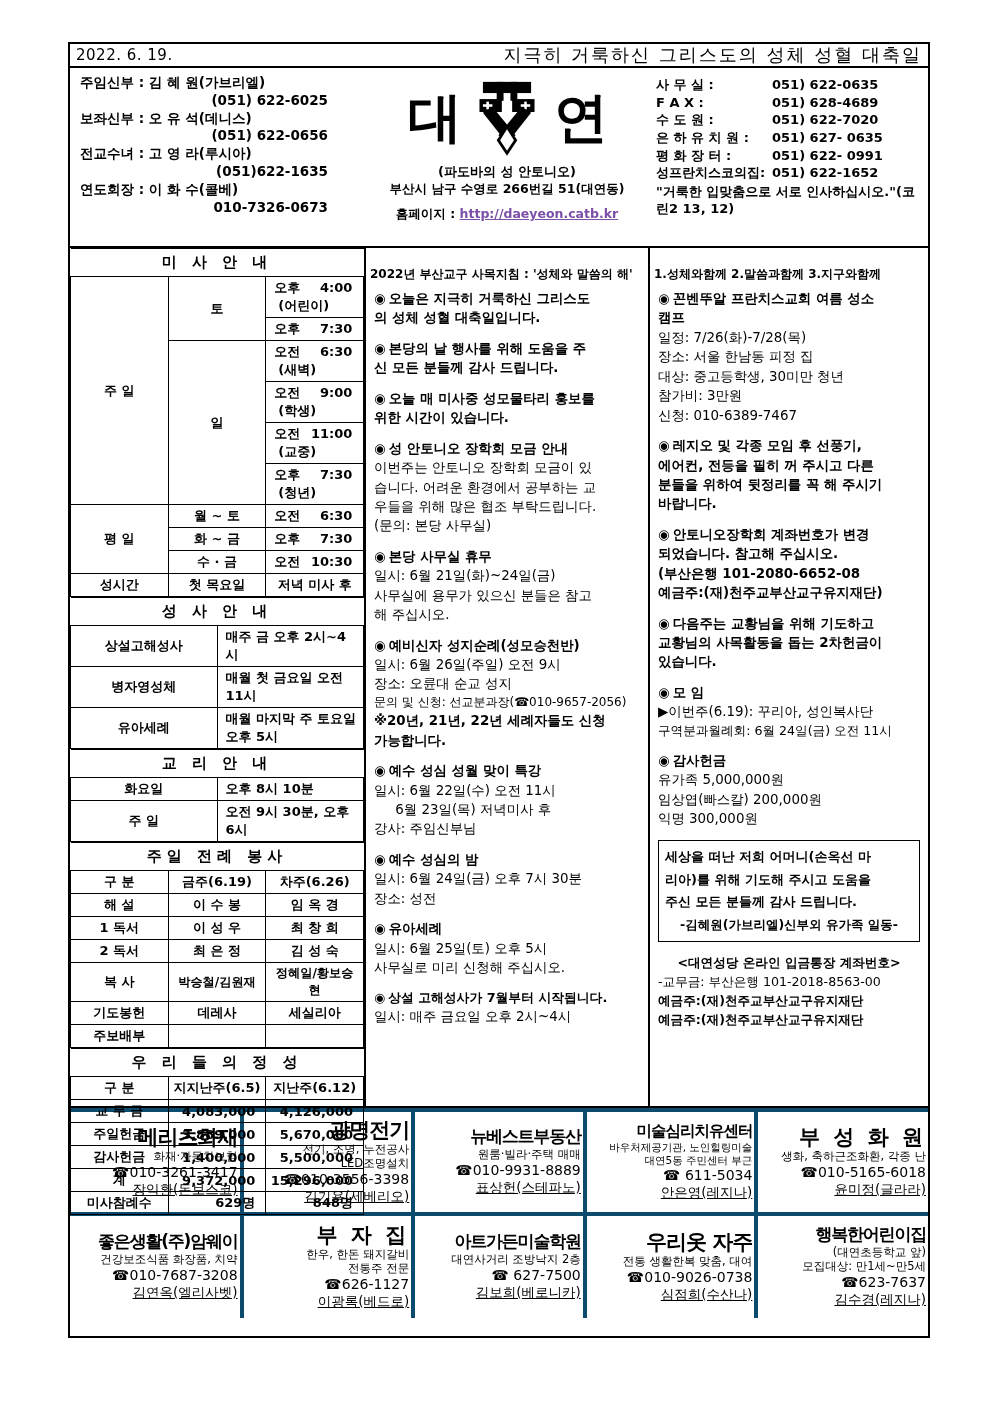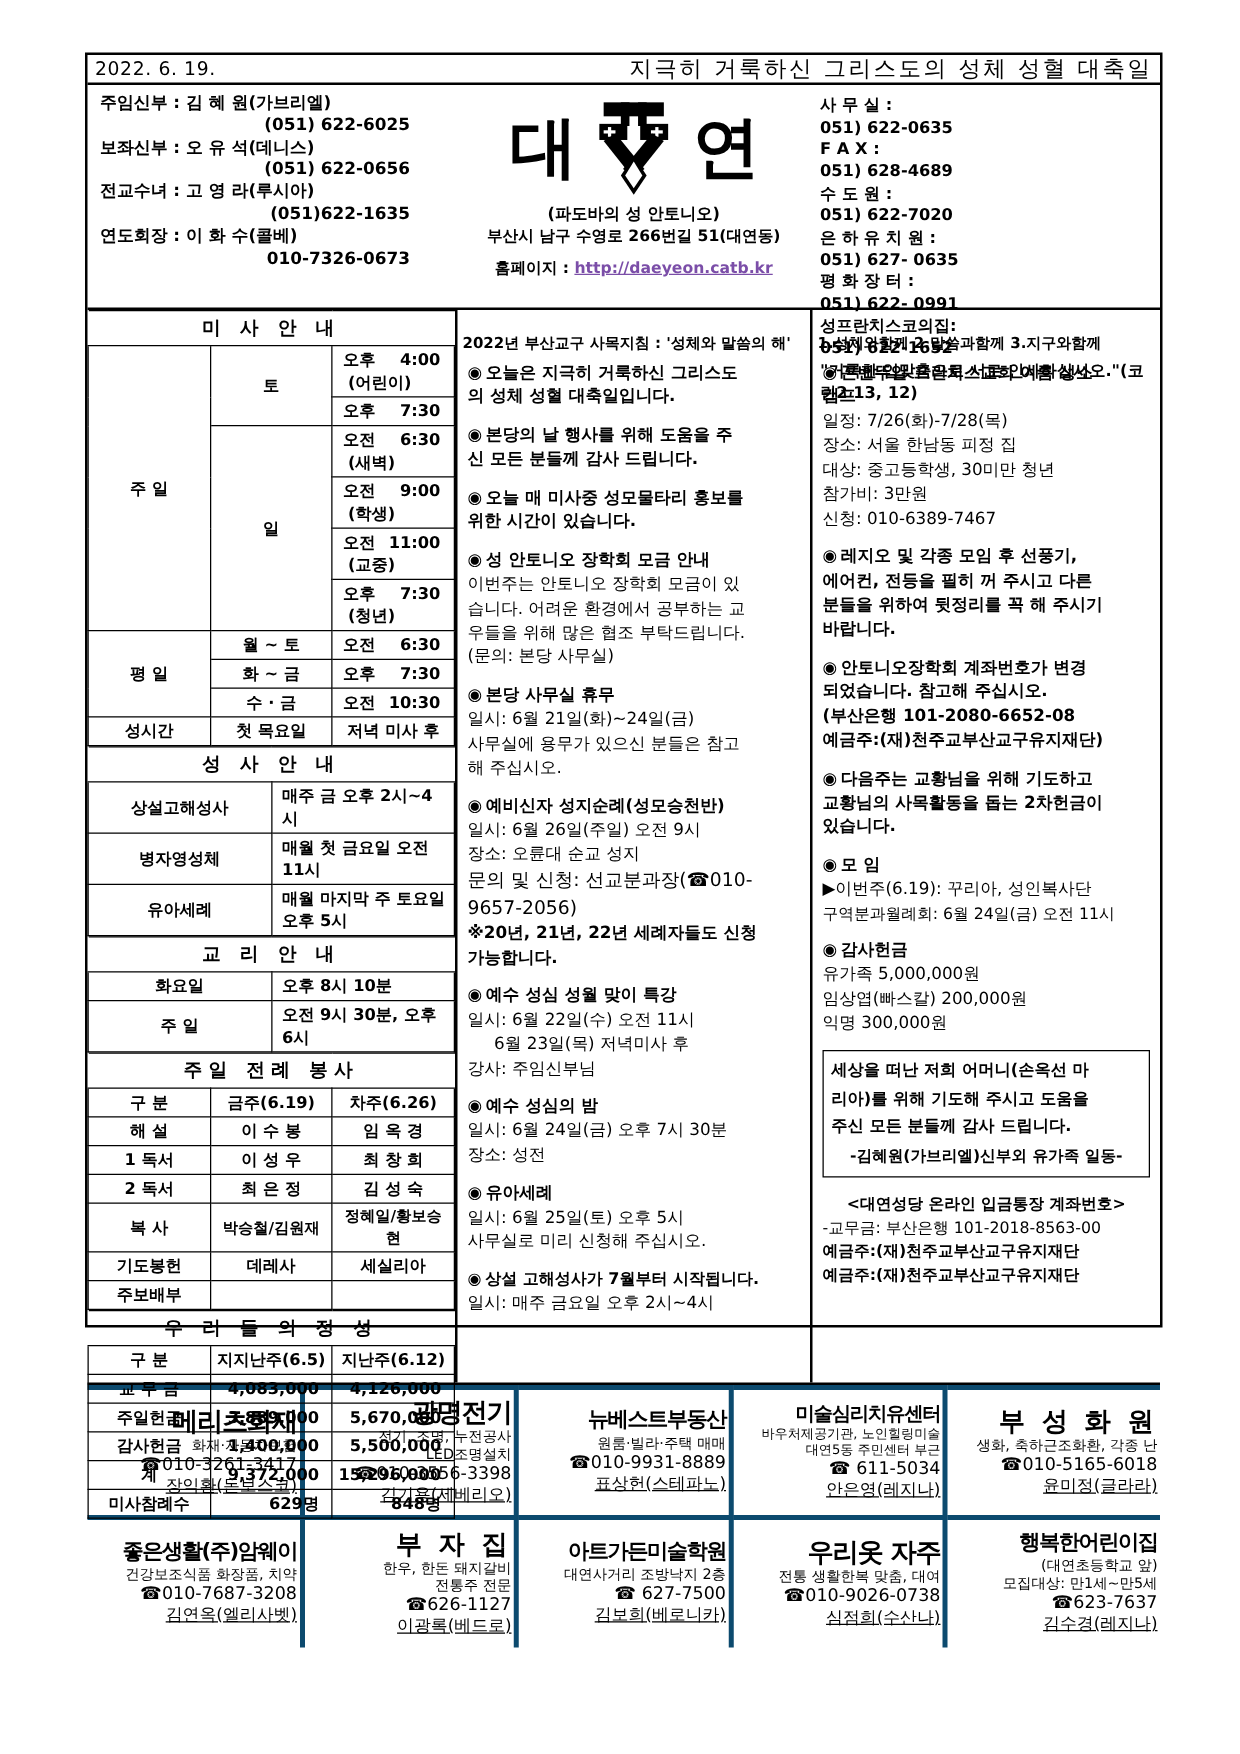--- a/index.html
+++ b/index.html
@@ -17,21 +17,21 @@
     height: 1403px;
     background: #ffffff;
     overflow: hidden;
     box-sizing: border-box;
   }
   .frame {
     position: absolute;
     left: 68px;
     top: 42px;
     width: 862px;
-    height: 1020px;
+    height: 1296px;
     border: 2px solid #000;
     box-sizing: border-box;
   }
 
   
   .titlebar {
     position: relative;
     height: 24px;
     border-bottom: 2px solid #000;
     box-sizing: border-box;
@@ -112,21 +112,20 @@
     box-sizing: border-box;
     padding: 8px 6px 0 8px;
     font-size: 13px;
     line-height: 1.36;
     font-weight: bold;
   }
   .mh-right .r {
     display: flex;
     justify-content: flex-start;
     white-space: nowrap;
-    flex-direction: column;
   }
   .mh-right .rk {
     display: inline-block;
     width: 116px;
     letter-spacing: 2.2px;
   }
   .mh-right .rk.tight { letter-spacing: 0px; width: 116px; }
   .mh-right .rv { display: inline-block; }
   .mh-right .quote {
     margin-top: 2px;
@@ -574,21 +573,21 @@
             <div class="n-title"><span class="bullet">◉</span><span>본당 사무실 휴무</span></div>
             <div class="n-body">일시: 6월 21일(화)~24일(금)</div>
             <div class="n-body">사무실에 용무가 있으신 분들은 참고</div>
             <div class="n-body">해 주십시오.</div>
           </div>
 
           <div class="n-item">
             <div class="n-title"><span class="bullet">◉</span><span>예비신자 성지순례(성모승천반)</span></div>
             <div class="n-body">일시: 6월 26일(주일) 오전 9시</div>
             <div class="n-body">장소: 오륜대 순교 성지</div>
-            <div class="n-body" style="font-size:15px">문의 및 신청: 선교분과장(☎010-9657-2056)</div>
+            <div class="n-body" style="font-size:12px">문의 및 신청: 선교분과장(☎010-9657-2056)</div>
             <div class="n-body bold">※20년, 21년, 22년 세례자들도 신청</div>
             <div class="n-body bold">가능합니다.</div>
           </div>
 
           <div class="n-item">
             <div class="n-title"><span class="bullet">◉</span><span>예수 성심 성월 맞이 특강</span></div>
             <div class="n-body">일시: 6월 22일(수) 오전 11시</div>
             <div class="n-body" style="white-space:pre">     6월 23일(목) 저녁미사 후</div>
             <div class="n-body">강사: 주임신부님</div>
           </div>

